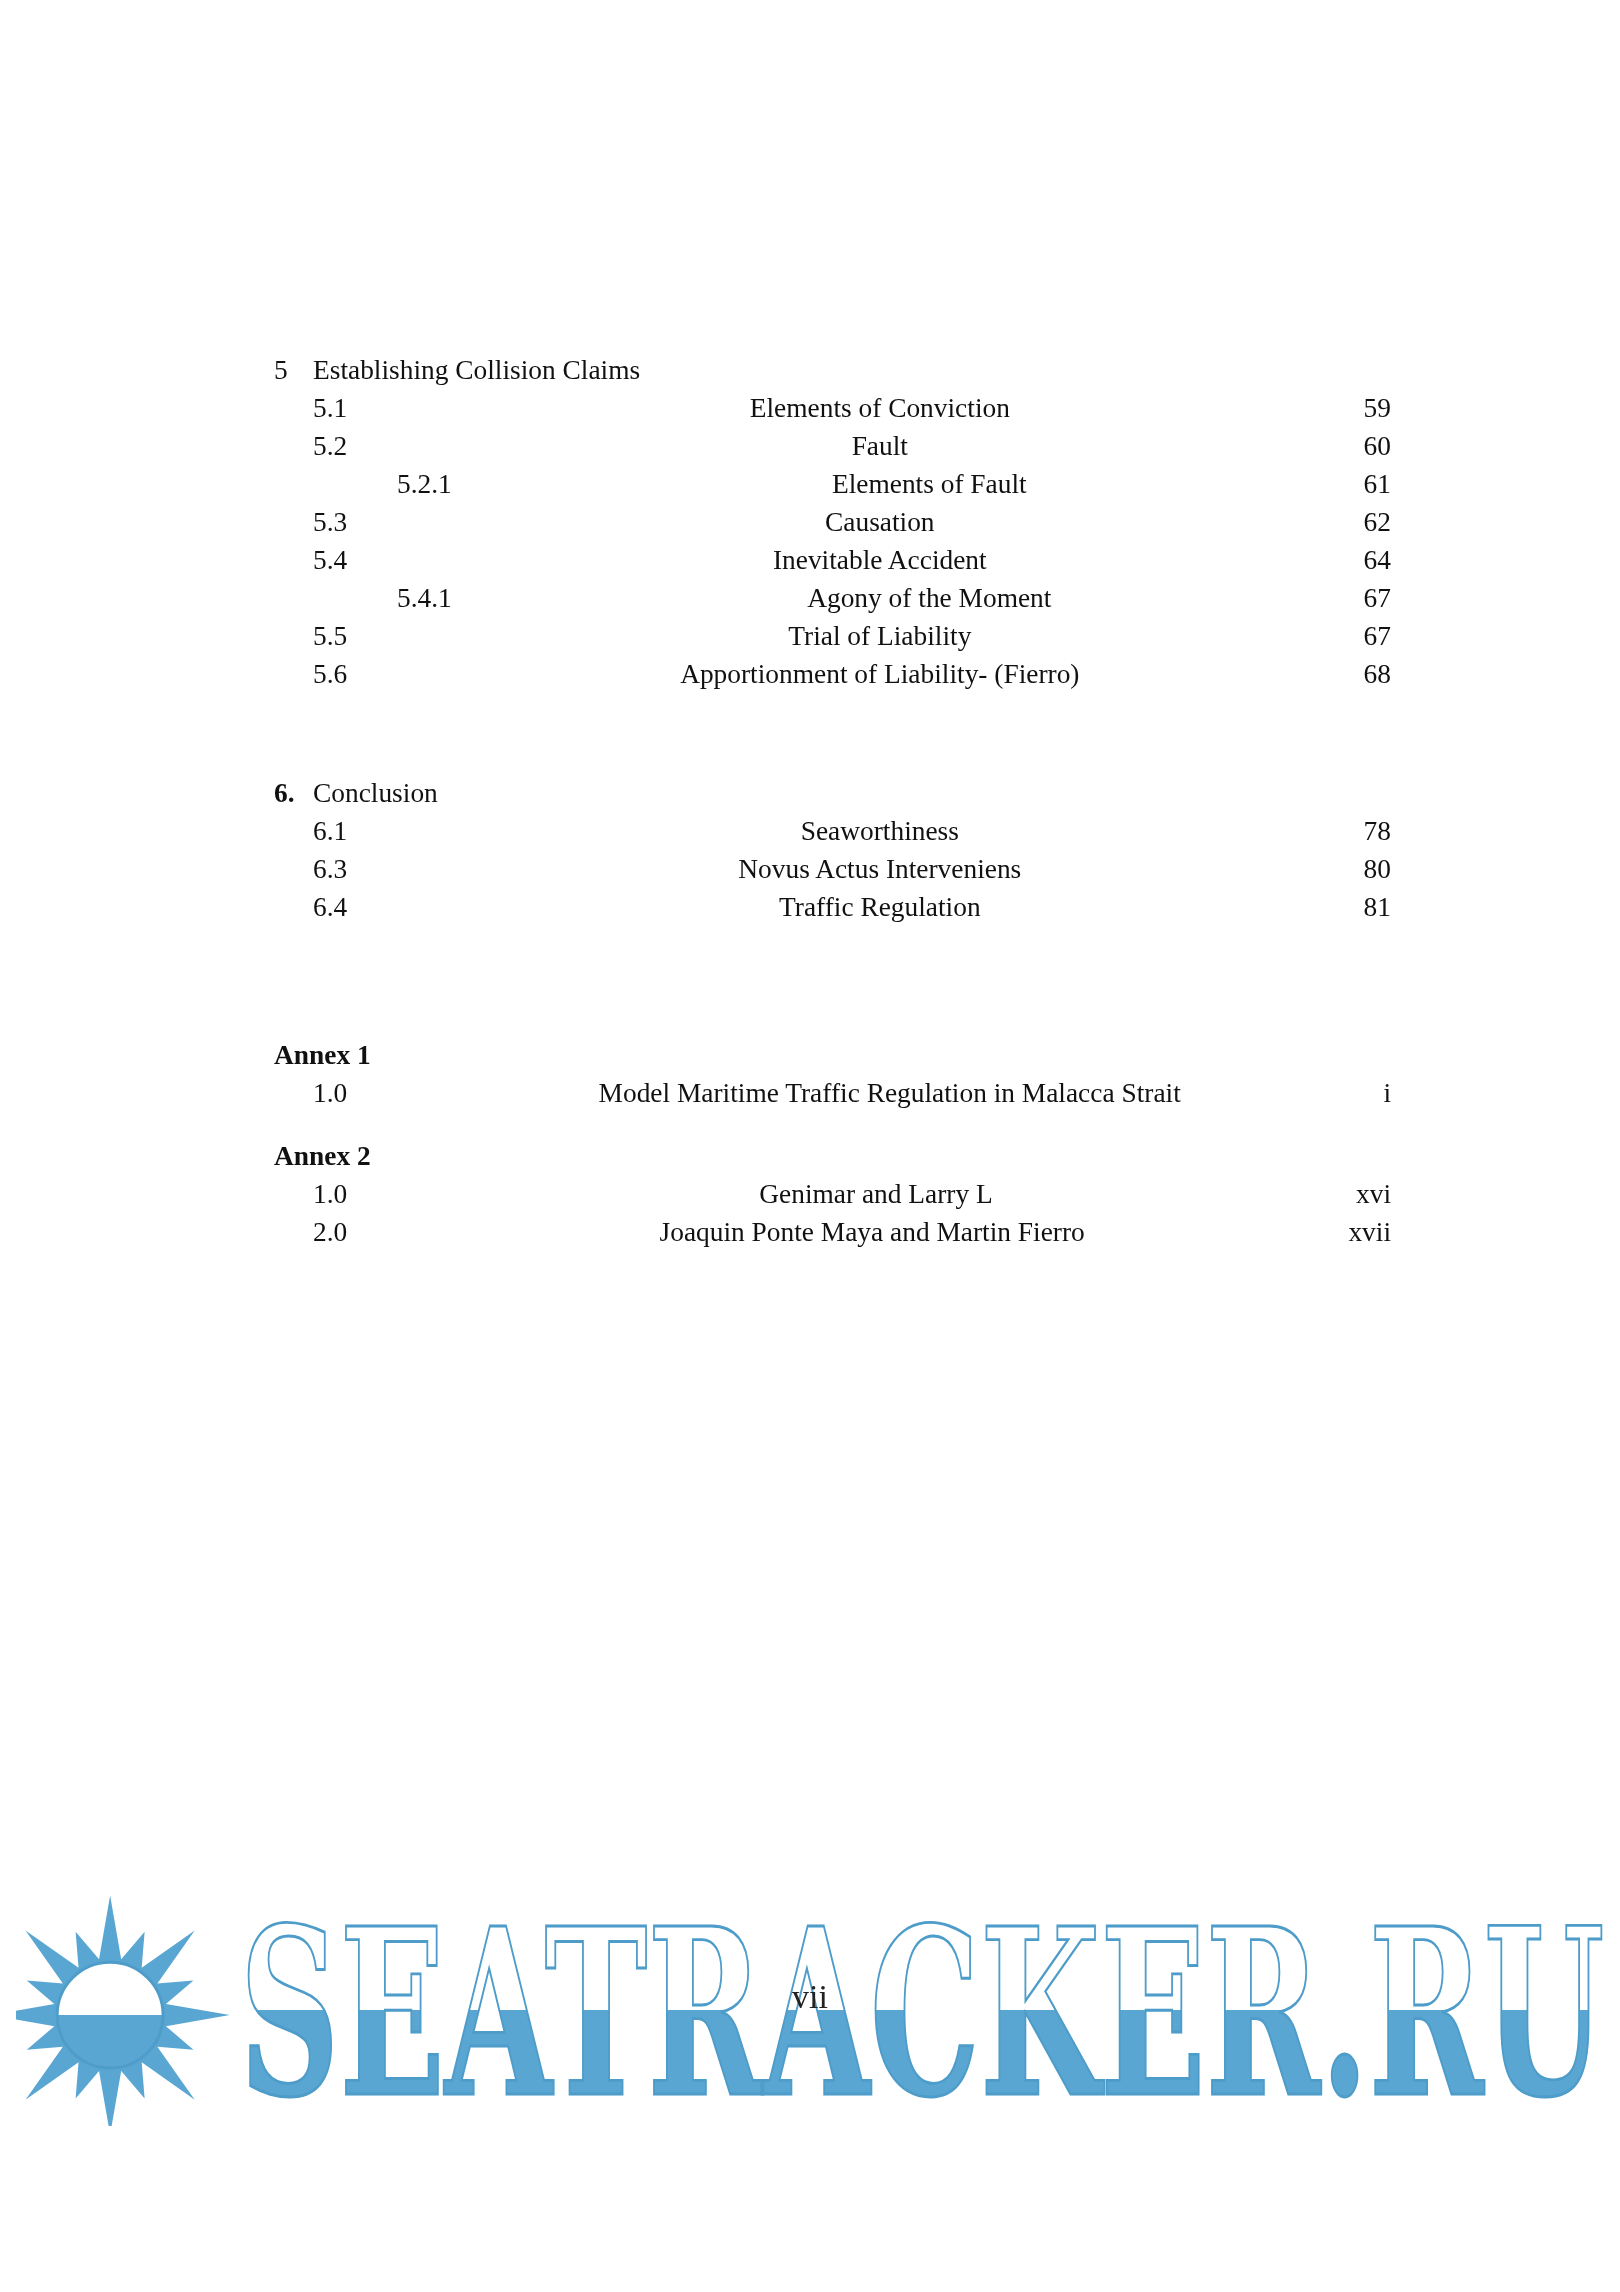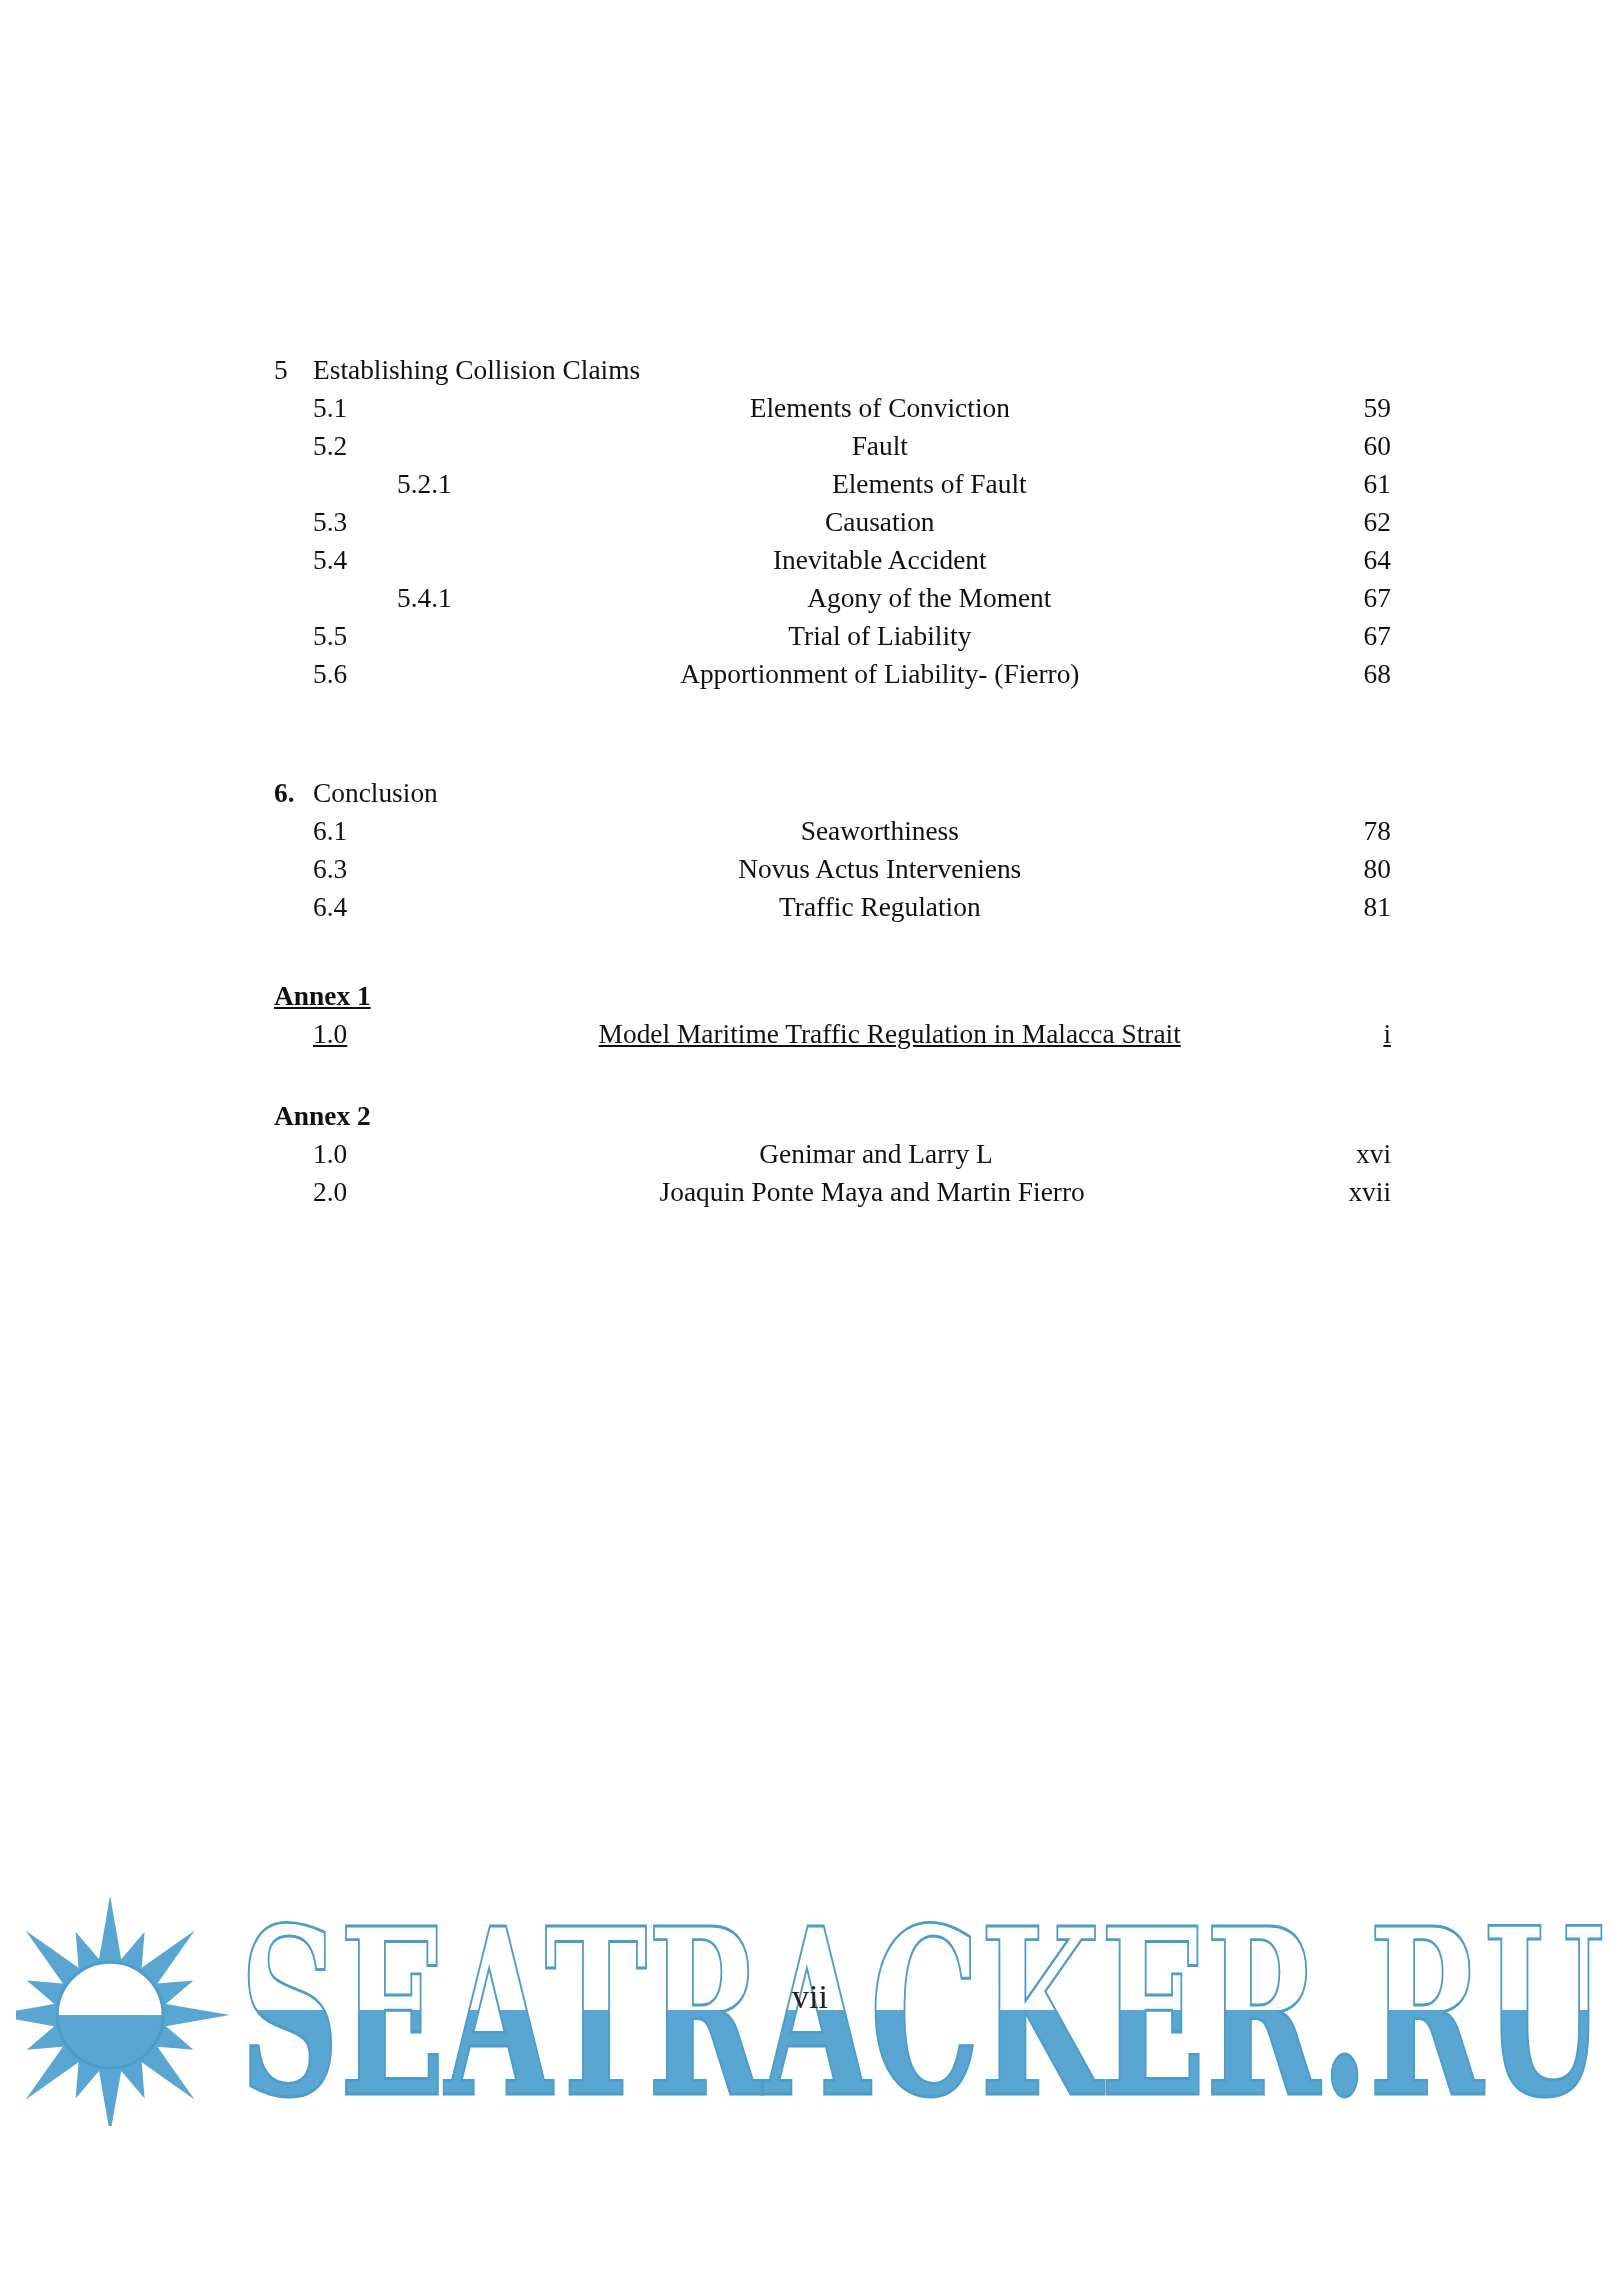--- a/index.html
+++ b/index.html
@@ -30,22 +30,22 @@
   .annex-header { font-weight: bold; }
 
   .row { display: flex; padding-left: 39px; }
   .row .num { flex: 0 0 83px; }
   .row.l2 { padding-left: 123px; }
   .row.l2 .num { flex: 0 0 98px; }
   .row .label { flex: 1 1 auto; text-align: center; }
   .row .pageno { flex: 0 0 auto; text-align: center; }
 
   .sec-6   { margin-top: 81px; }
-  .annex-1 { margin-top: 51px; text-decoration: underline; }
-  .annex-2 { margin-top: 44px; }
+  .annex-1 { margin-top: 110px; }
+  .annex-2 { margin-top: 25px; }
 
   .footer-pageno {
     position: absolute;
     left: 0;
     top: 1978px;
     width: 100%;
     text-align: center;
     font-size: 34px;
     color: #222222;
     z-index: 3;

